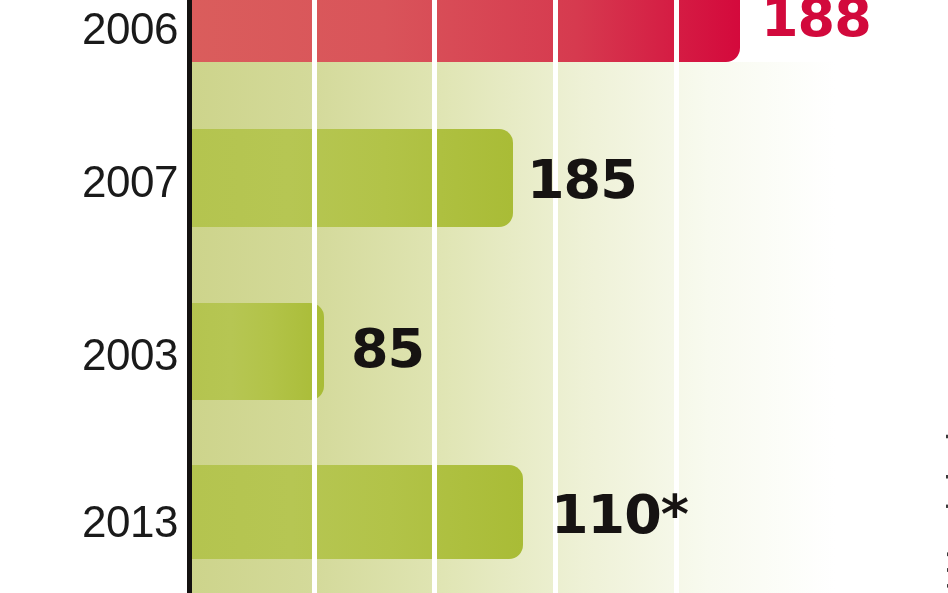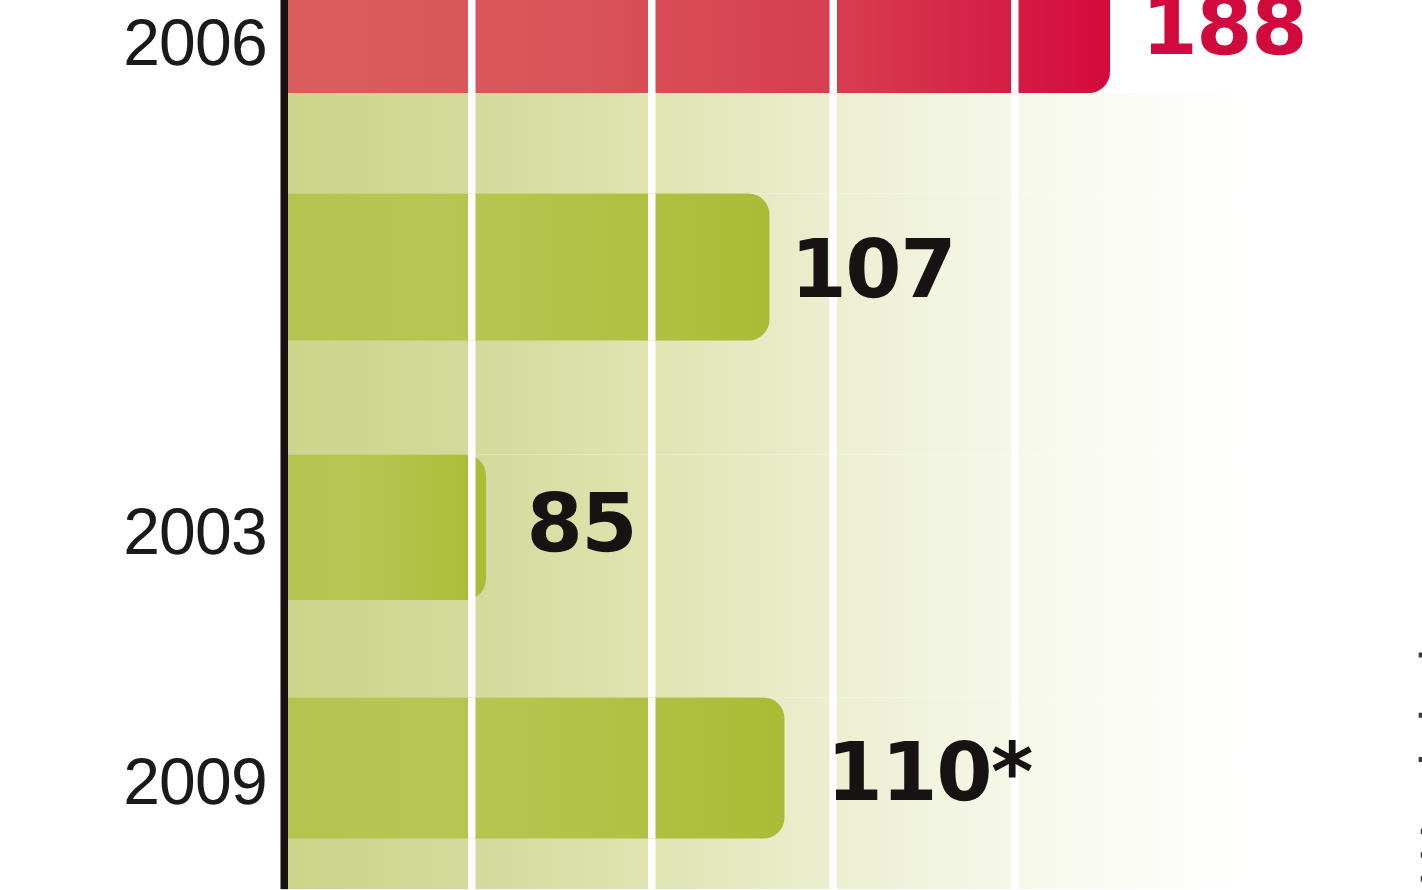--- a/index.html
+++ b/index.html
@@ -177,24 +177,25 @@
       <div class="bar-grid" style="left:121px;"></div>
       <div class="bar-grid" style="left:241px;"></div>
     </div>
 
   </div>
 
   <div class="axis-line"></div>
 
   <div id="year-col">
     <div class="year-label" style="top:7px;">2006</div>
+    <div class="year-label" style="top:160px;">2007</div>
     <div class="year-label" style="top:333px;">2003</div>
-    <div class="year-label" style="top:500px;">2009</div>
+    <div class="year-label" style="top:500px;">2013</div>
   </div>
 
   <div class="value-label value-red" style="left:761px; top:-9px;">188</div>
-  <div class="value-label value-dark" style="left:527px; top:153px;">107</div>
+  <div class="value-label value-dark" style="left:527px; top:153px;">185</div>
   <div class="value-label value-dark" style="left:351px; top:322px;">85</div>
   <div class="value-label value-dark" style="left:551px; top:488px;">110*</div>
 
   <div id="series-caption">Weglokoks</div>
 
 </div>
 
 </body></html>

